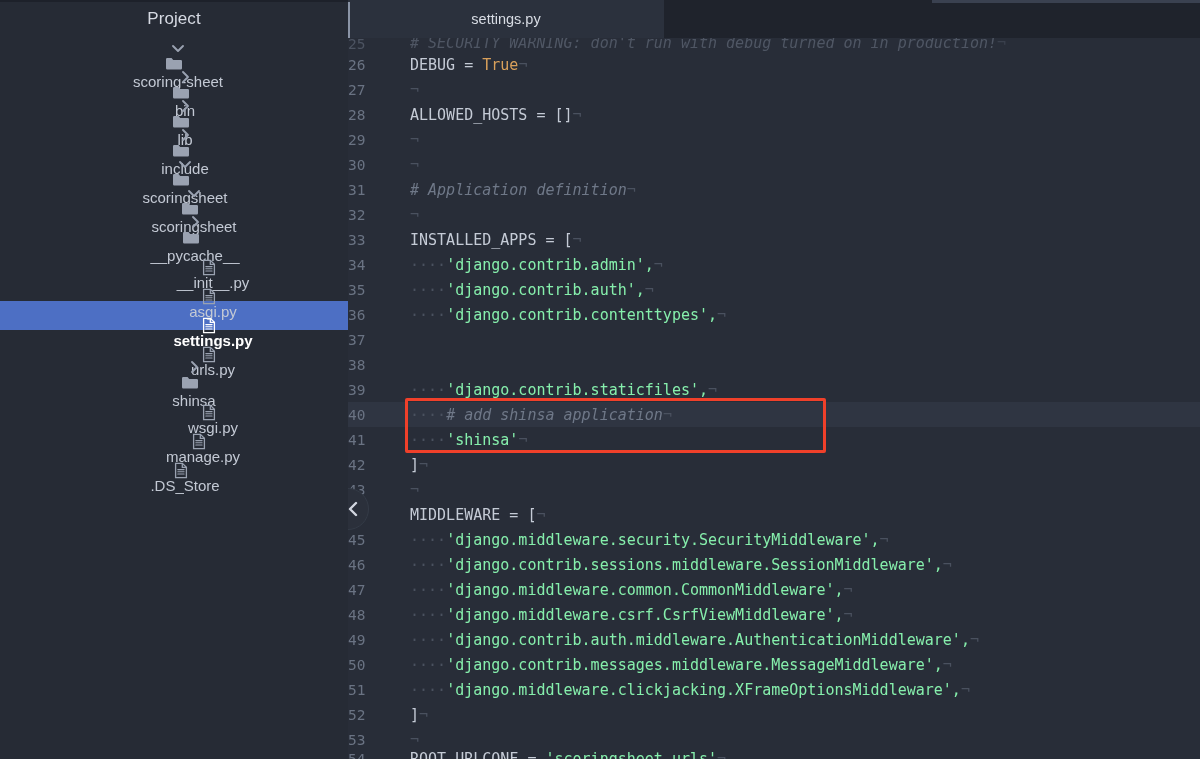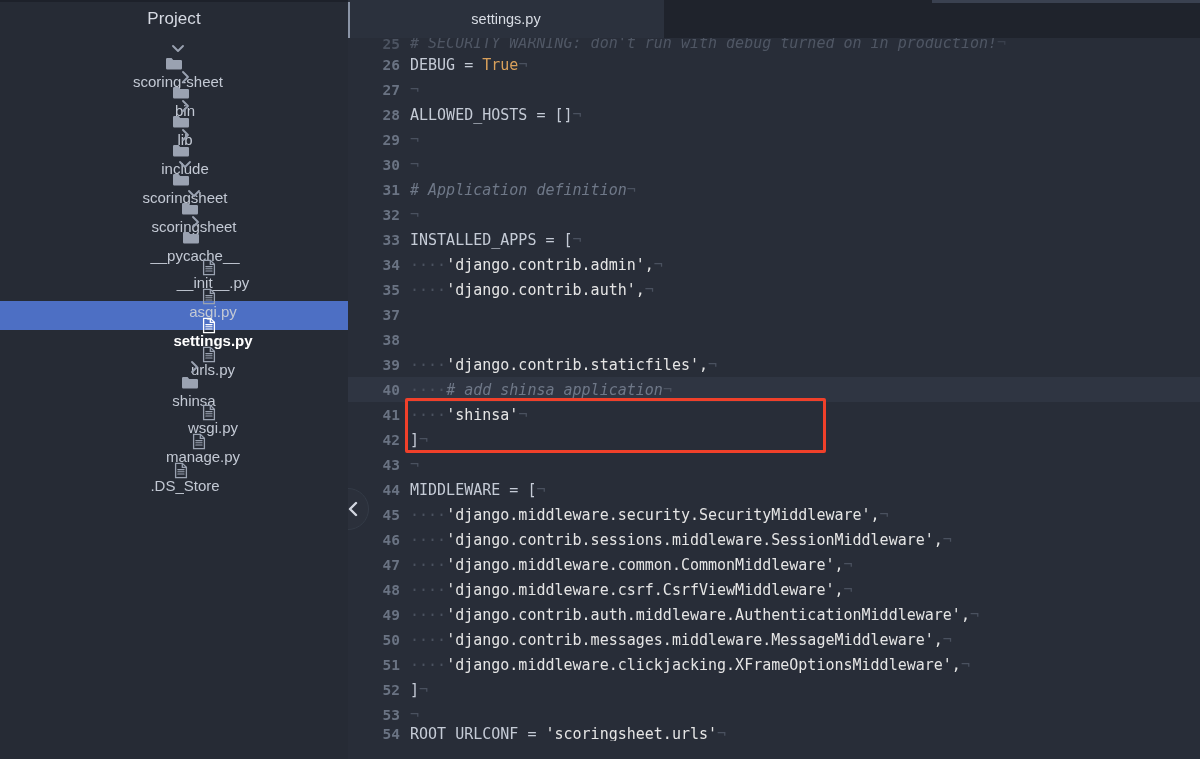--- a/index.html
+++ b/index.html
@@ -158,36 +158,34 @@
     display: flex;
     align-items: center;
     white-space: pre;
     position: relative;
   }
   .code-line.cur { background: #2f3542; }
 
   .lnum {
     width: 62px;
     flex: 0 0 62px;
-    text-align: right;
     padding-right: 10px;
     color: #6b7policy;
     color: #6a7383;
     font-size: 14.5px;
     user-select: none;
-    font-weight: bold;
   }
   .ltext { color: #c5cbd6; }
 
   .first-line { height: 14px; overflow: hidden; align-items: flex-end; }
   .first-line .lnum, .first-line .ltext { opacity: .55; }
   .last-line { height: 14px; overflow: hidden; }
 
   
-  .tok-str  { color: #e5e5e5; }
+  .tok-str  { color: #86efac; }
   .tok-kw   { color: #d9a05b; }
   .tok-com  { color: #6f7888; font-style: italic; }
   .tok-pln  { color: #c5cbd6; }
   .tok-ws   { color: #4a515f; }
   .tok-eol  { color: #4a515f; }
 
   
   .annot-box {
     position: absolute;
     left: 57px;
@@ -425,20 +423,21 @@
         <div class="code-line"><span class="lnum">26</span><span class="ltext"><span class="tok-pln">DEBUG = </span><span class="tok-kw">True</span><span class="tok-eol">¬</span></span></div>
         <div class="code-line"><span class="lnum">27</span><span class="ltext"><span class="tok-eol">¬</span></span></div>
         <div class="code-line"><span class="lnum">28</span><span class="ltext"><span class="tok-pln">ALLOWED_HOSTS = []</span><span class="tok-eol">¬</span></span></div>
         <div class="code-line"><span class="lnum">29</span><span class="ltext"><span class="tok-eol">¬</span></span></div>
         <div class="code-line"><span class="lnum">30</span><span class="ltext"><span class="tok-eol">¬</span></span></div>
         <div class="code-line"><span class="lnum">31</span><span class="ltext"><span class="tok-com"># Application definition</span><span class="tok-eol">¬</span></span></div>
         <div class="code-line"><span class="lnum">32</span><span class="ltext"><span class="tok-eol">¬</span></span></div>
         <div class="code-line"><span class="lnum">33</span><span class="ltext"><span class="tok-pln">INSTALLED_APPS = [</span><span class="tok-eol">¬</span></span></div>
         <div class="code-line"><span class="lnum">34</span><span class="ltext"><span class="tok-ws">····</span><span class="tok-str">'django.contrib.admin',</span><span class="tok-eol">¬</span></span></div>
         <div class="code-line"><span class="lnum">35</span><span class="ltext"><span class="tok-ws">····</span><span class="tok-str">'django.contrib.auth',</span><span class="tok-eol">¬</span></span></div>
+        <div class="code-line"><span class="lnum">36</span><span class="ltext"><span class="tok-ws">····</span><span class="tok-str">'django.contrib.contenttypes',</span><span class="tok-eol">¬</span></span></div>
         <div class="code-line"><span class="lnum">37</span></div>
         <div class="code-line"><span class="lnum">38</span></div>
         <div class="code-line"><span class="lnum">39</span><span class="ltext"><span class="tok-ws">····</span><span class="tok-str">'django.contrib.staticfiles',</span><span class="tok-eol">¬</span></span></div>
         <div class="code-line cur"><span class="lnum">40</span><span class="ltext"><span class="tok-ws">····</span><span class="tok-com"># add shinsa application</span><span class="tok-eol">¬</span></span></div>
         <div class="code-line"><span class="lnum">41</span><span class="ltext"><span class="tok-ws">····</span><span class="tok-str">'shinsa'</span><span class="tok-eol">¬</span></span></div>
         <div class="code-line"><span class="lnum">42</span><span class="ltext"><span class="tok-pln">]</span><span class="tok-eol">¬</span></span></div>
         <div class="code-line"><span class="lnum">43</span><span class="ltext"><span class="tok-eol">¬</span></span></div>
         <div class="code-line"><span class="lnum">44</span><span class="ltext"><span class="tok-pln">MIDDLEWARE = [</span><span class="tok-eol">¬</span></span></div>
         <div class="code-line"><span class="lnum">45</span><span class="ltext"><span class="tok-ws">····</span><span class="tok-str">'django.middleware.security.SecurityMiddleware',</span><span class="tok-eol">¬</span></span></div>
         <div class="code-line"><span class="lnum">46</span><span class="ltext"><span class="tok-ws">····</span><span class="tok-str">'django.contrib.sessions.middleware.SessionMiddleware',</span><span class="tok-eol">¬</span></span></div>

